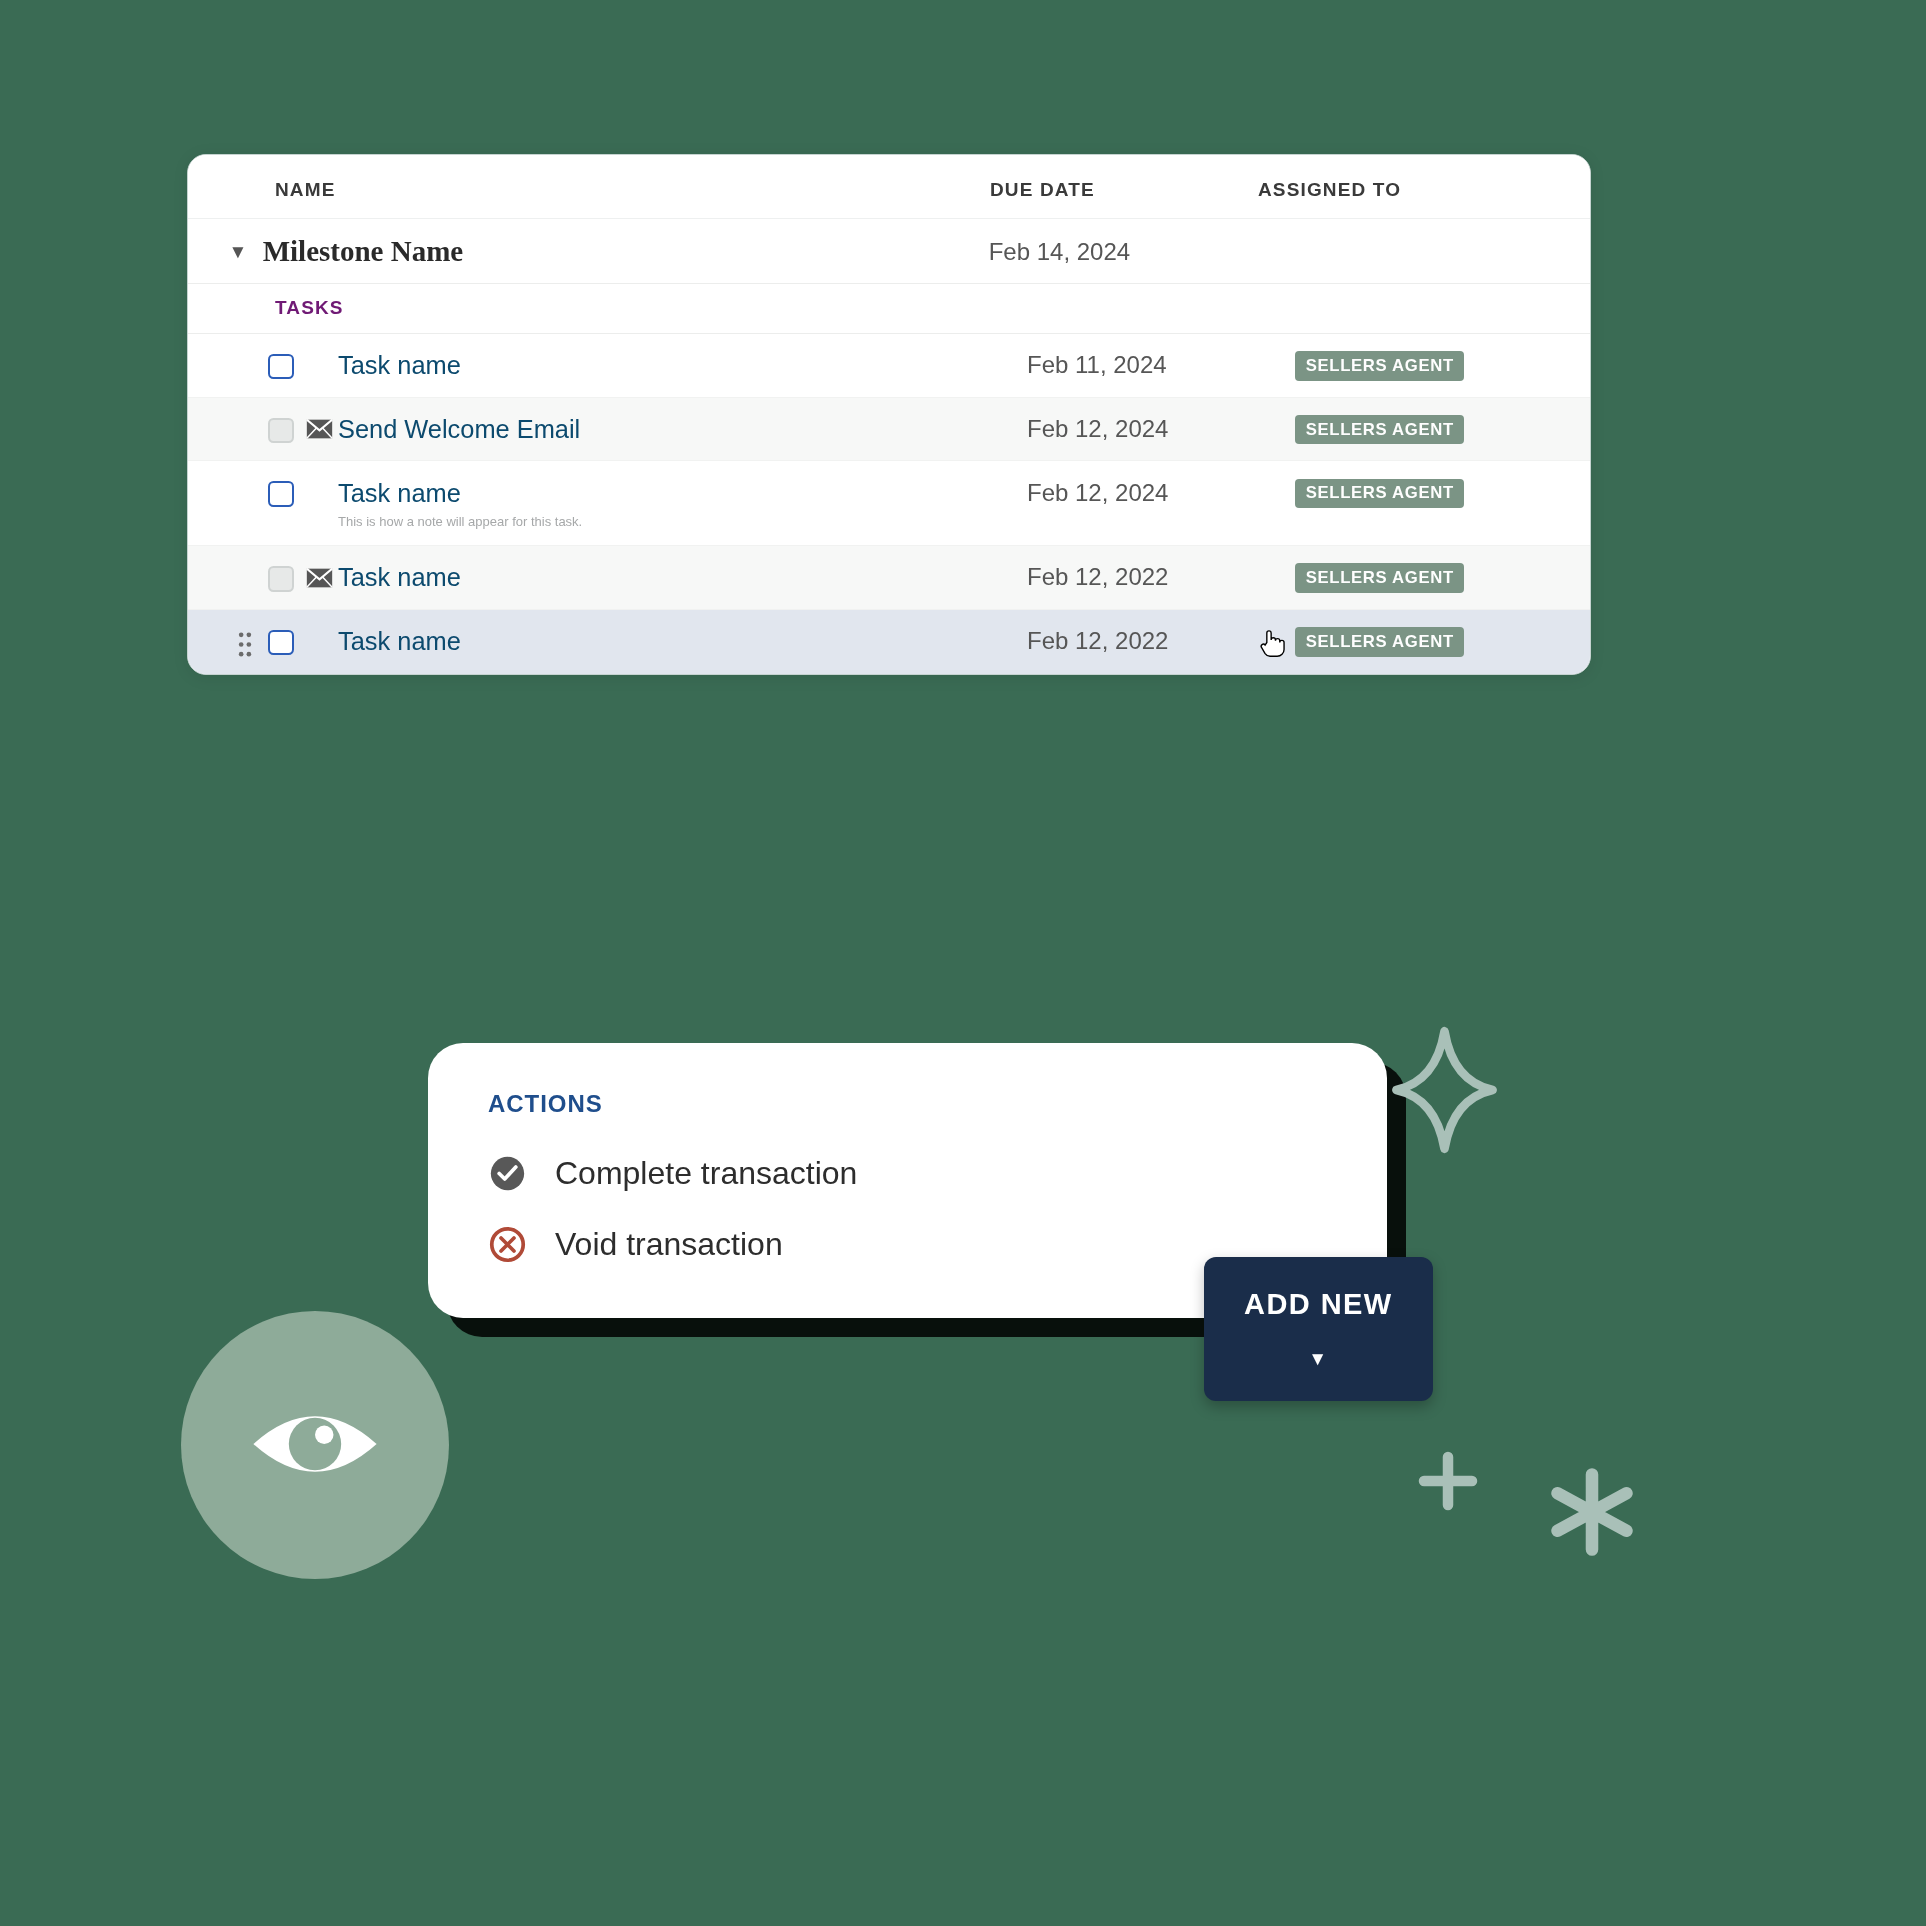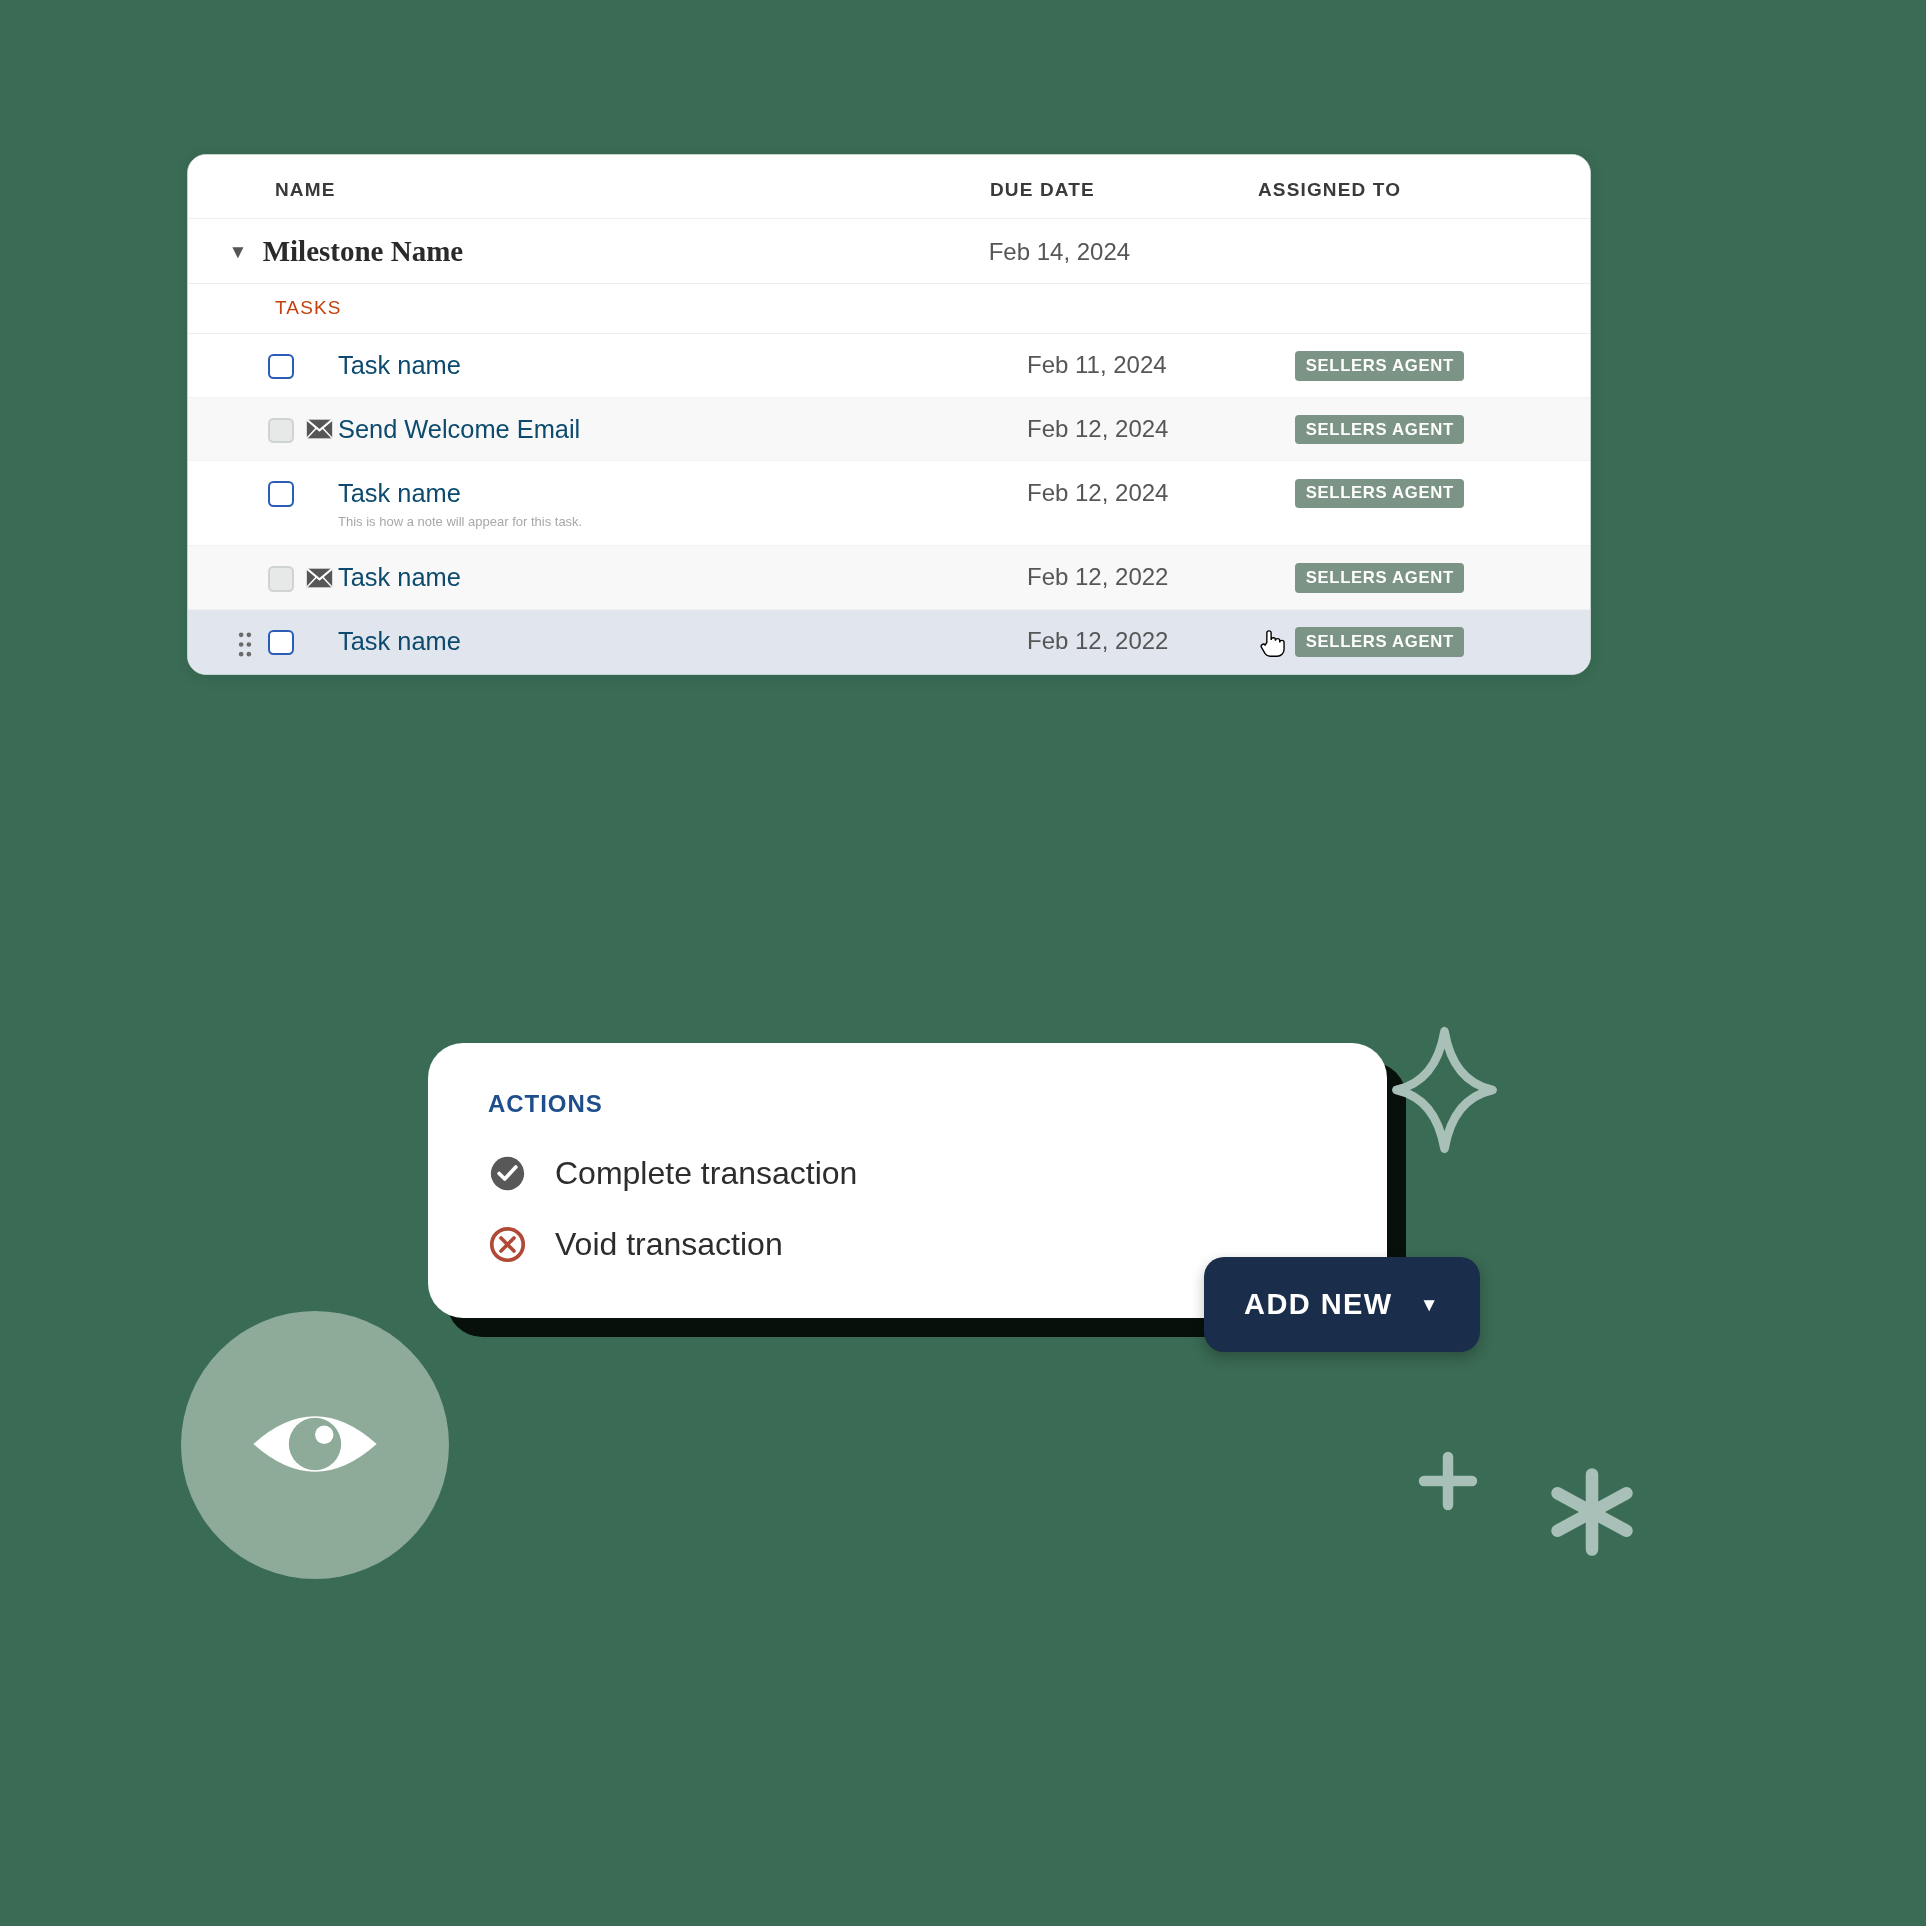--- a/index.html
+++ b/index.html
@@ -66,23 +66,23 @@
     }
     .milestone-date {
       font-size: 24px;
       color: #565656;
       font-weight: 400;
     }
 
     .tasks-subhead {
       padding: 13.4px 40px 13.4px 87px;
       font-size: 19px;
-      font-weight: 400;
+      font-weight: 700;
       letter-spacing: 0.06em;
-      color: #c2410c;
+      color: #701a75;
       background: #fff;
       border-bottom: 1px solid #ecedec;
     }
 
     .task-row {
       display: flex;
       align-items: flex-start;
       padding: 16px 40px 16px 40px;
       background: #fff;
       border-bottom: 0.7px solid #f1f2f1;
@@ -164,29 +164,30 @@
       display:flex; align-items:center; justify-content:center;
     }
 
     
     .addnew-btn {
       position: absolute;
       top: 1257px;
       left: 1204px;
       background: #1a2d4a;
       color: #fff;
-      border-radius: 20px;
+      border-radius: 12px;
       padding: 31px 40px;
       display: flex;
       align-items: center;
       gap: 27px;
       font-size: 29px;
       font-weight: 700;
       letter-spacing: 0.05em;
       box-shadow: 0 5.4px 13.4px rgba(0,0,0,0.25);
+      flex-direction: column;
     }
     .addnew-caret { font-size: 19px; }
 
     
     .eye-badge {
       position: absolute;
       top: 1311px;
       left: 181px;
       width: 268px; height: 268px;
       background: #8eab99;

